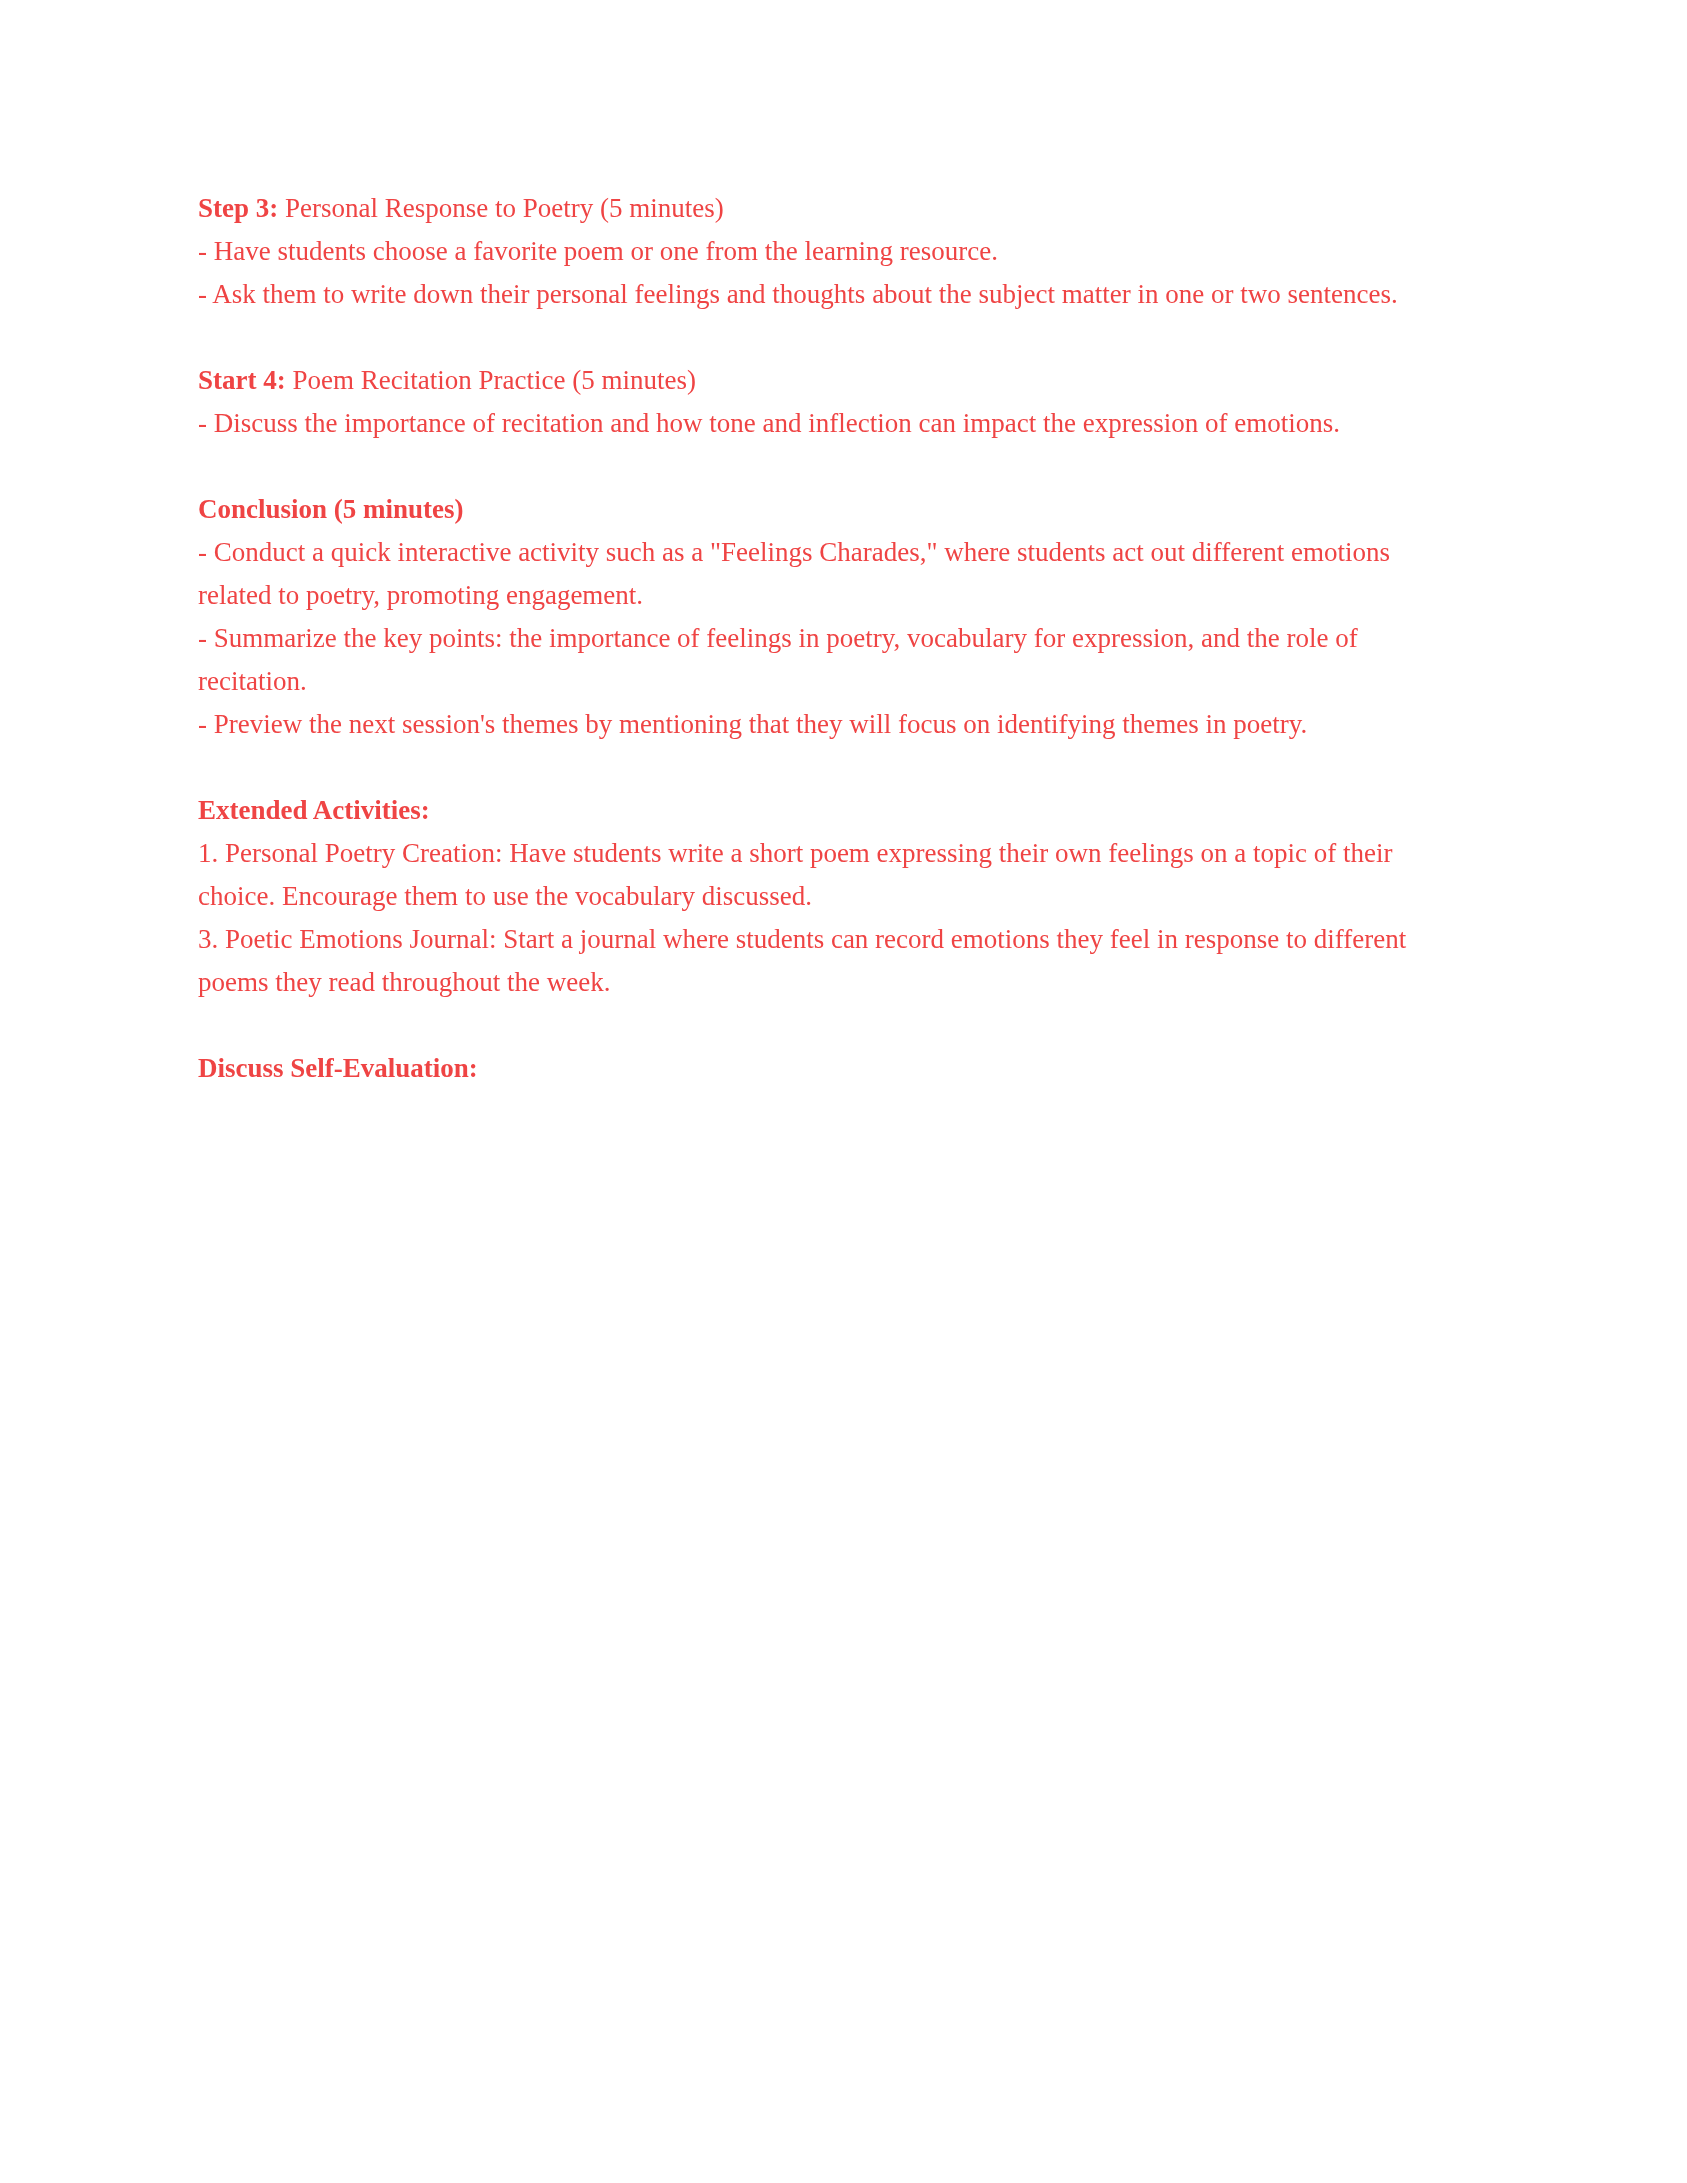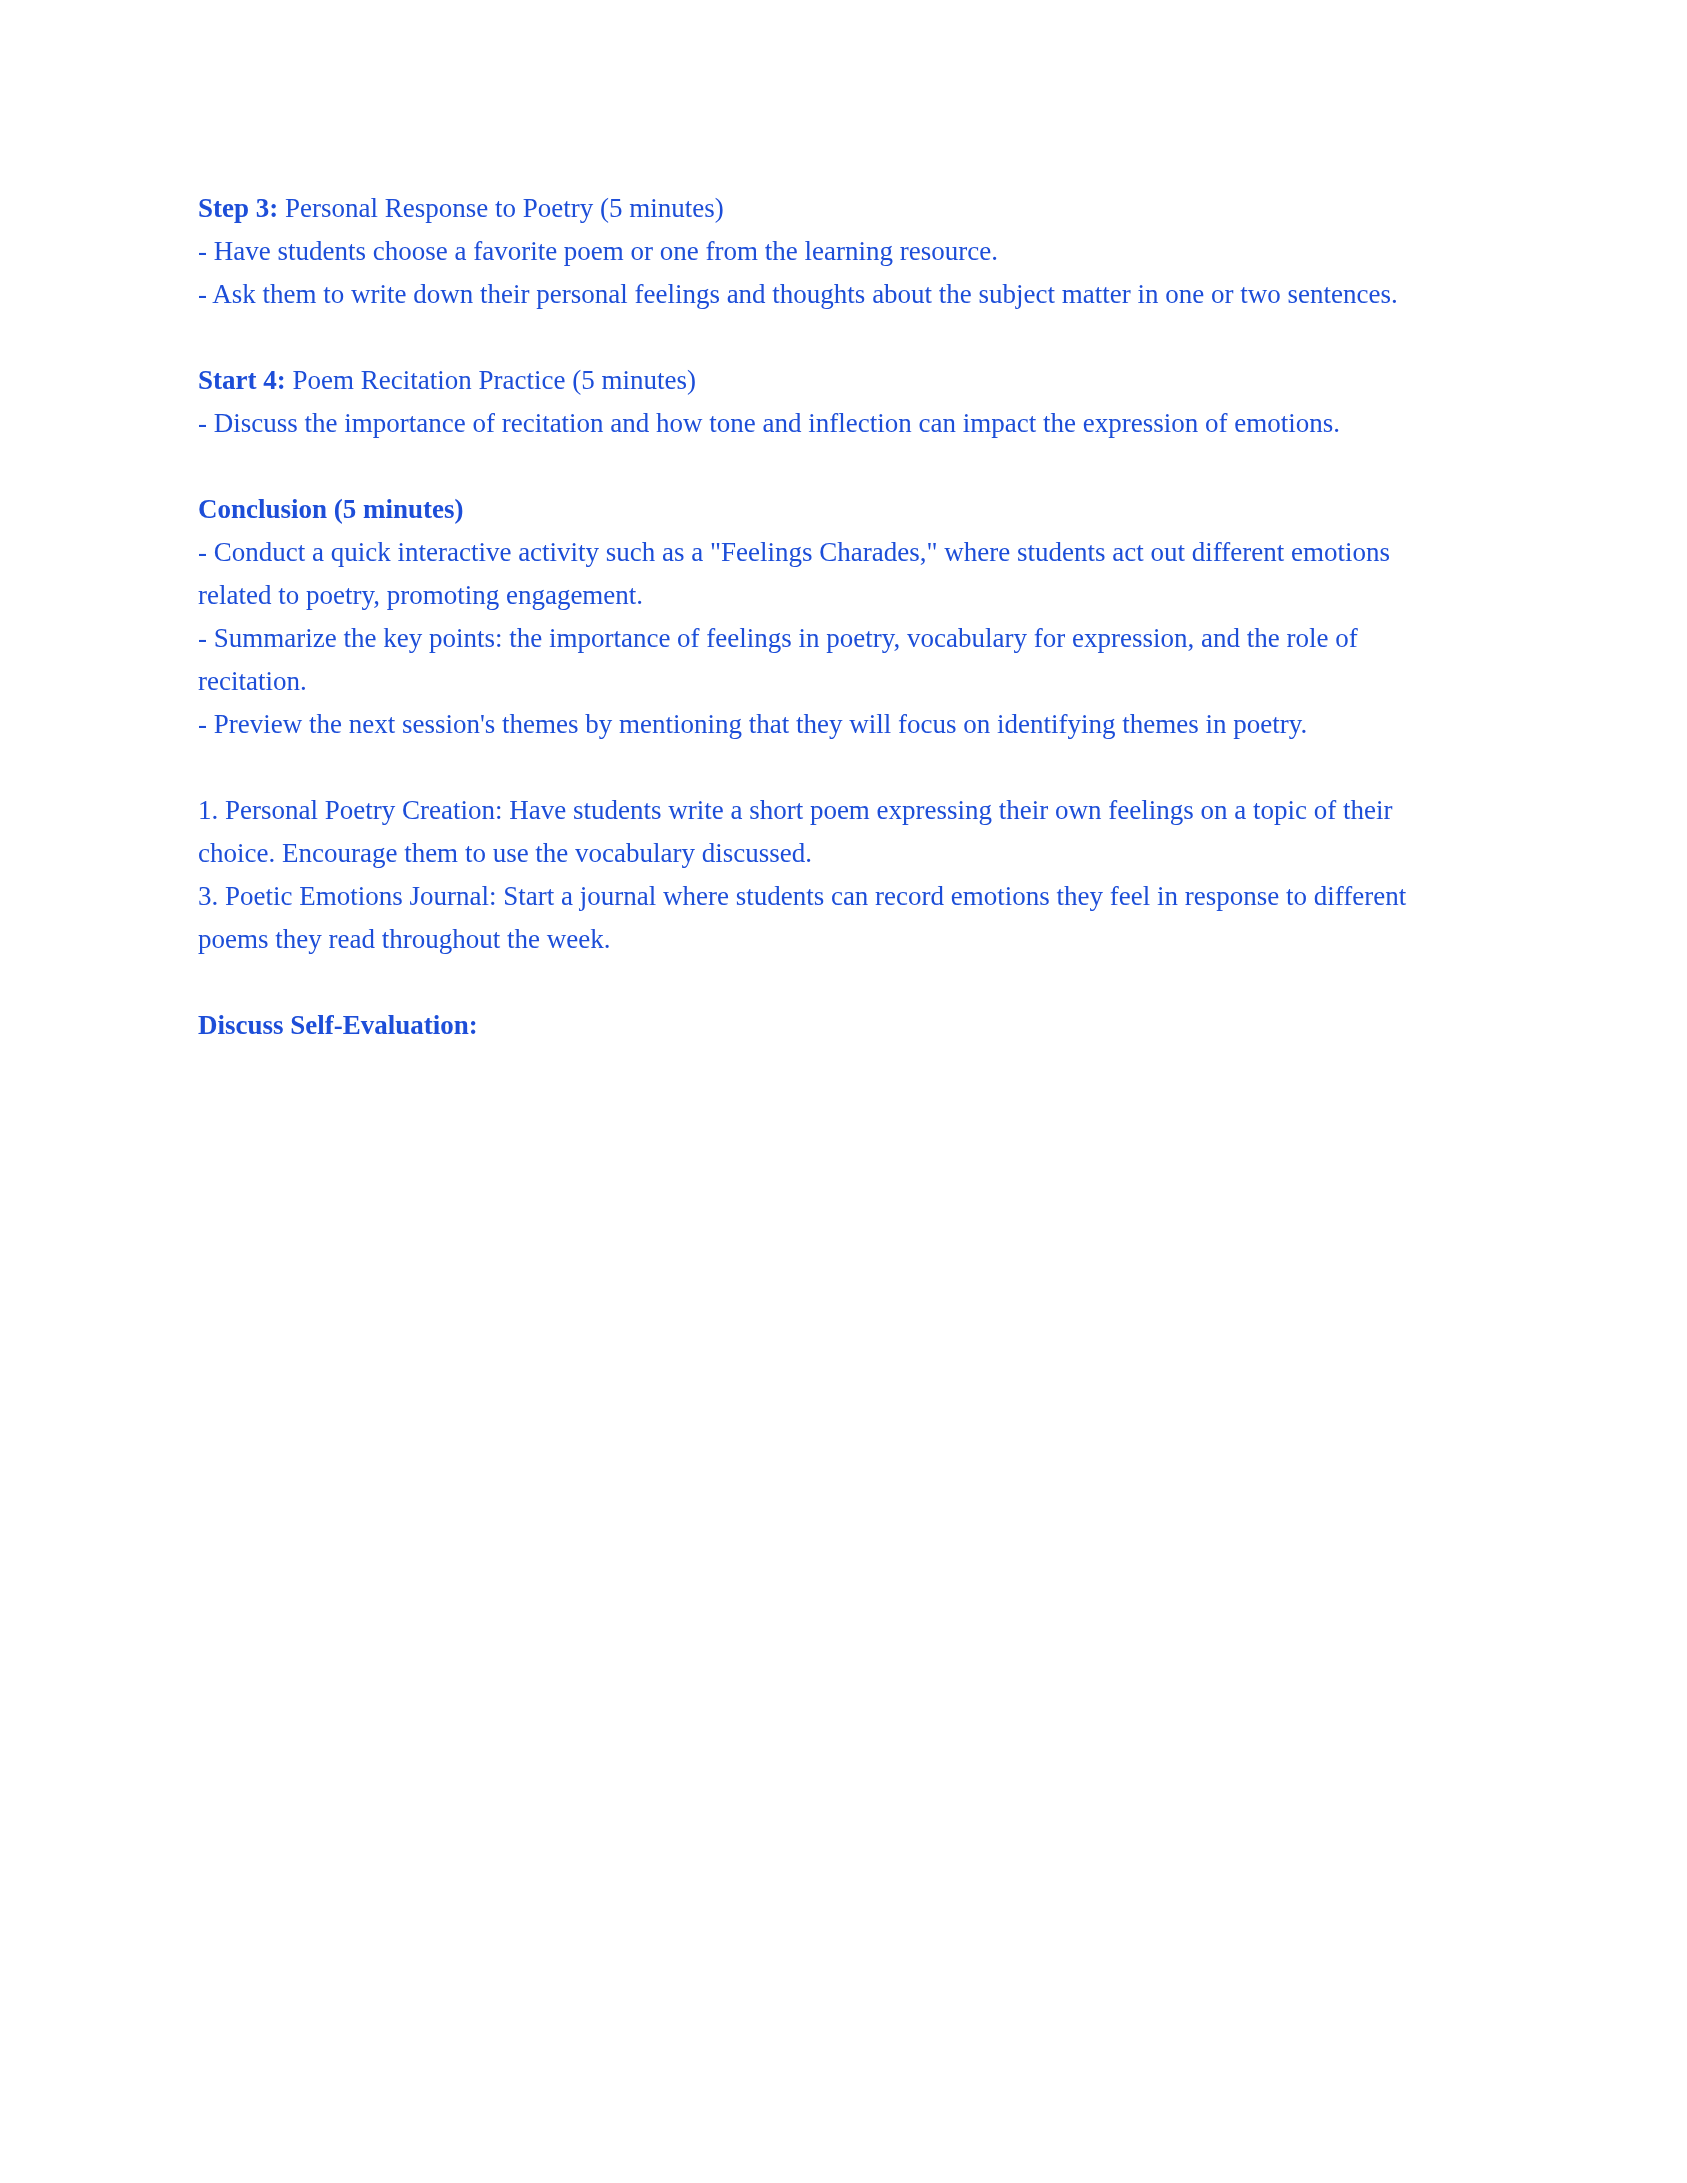--- a/index.html
+++ b/index.html
@@ -17,21 +17,21 @@
     overflow: hidden;
   }
   .content {
     position: absolute;
     left: 198px;
     top: 187px;
     width: 1254px;
     font-family: "Liberation Serif", "DejaVu Serif", serif;
     font-size: 27px;
     line-height: 43px;
-    color: #1d4ed8;
+    color: #ef4444;
     text-align: left;
     -webkit-font-smoothing: antialiased;
   }
   .block {
     margin: 0;
     padding: 0;
   }
   .para {
     margin: 0;
     padding: 0;
@@ -72,20 +72,21 @@
     <div class="block">
       <p class="para heading">Conclusion (5 minutes)</p>
       <p class="para">- Conduct a quick interactive activity such as a "Feelings Charades," where students act out different emotions related to poetry, promoting engagement.</p>
       <p class="para">- Summarize the key points: the importance of feelings in poetry, vocabulary for expression, and the role of recitation.</p>
       <p class="para">- Preview the next session's themes by mentioning that they will focus on identifying themes in poetry.</p>
     </div>
 
     <div class="spacer">&nbsp;</div>
 
     <div class="block">
+      <p class="para heading">Extended Activities:</p>
       <p class="para">1. Personal Poetry Creation: Have students write a short poem expressing their own feelings on a topic of their choice. Encourage them to use the vocabulary discussed.</p>
       <p class="para">3. Poetic Emotions Journal: Start a journal where students can record emotions they feel in response to different poems they read throughout the week.</p>
     </div>
 
     <div class="spacer">&nbsp;</div>
 
     <div class="block">
       <p class="para heading">Discuss Self-Evaluation:</p>
     </div>
 

